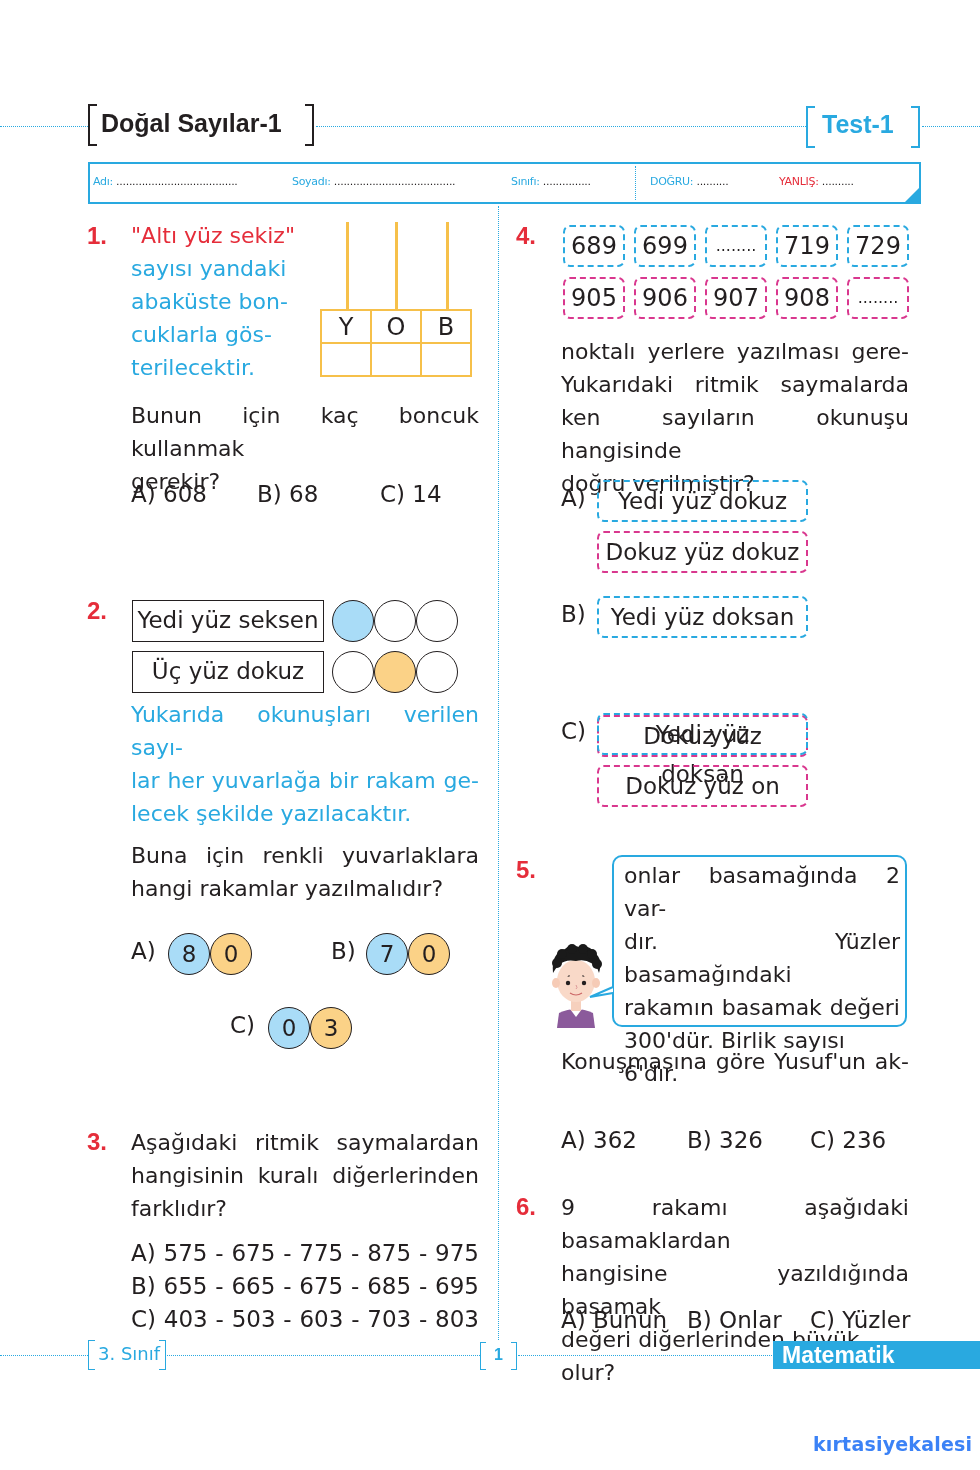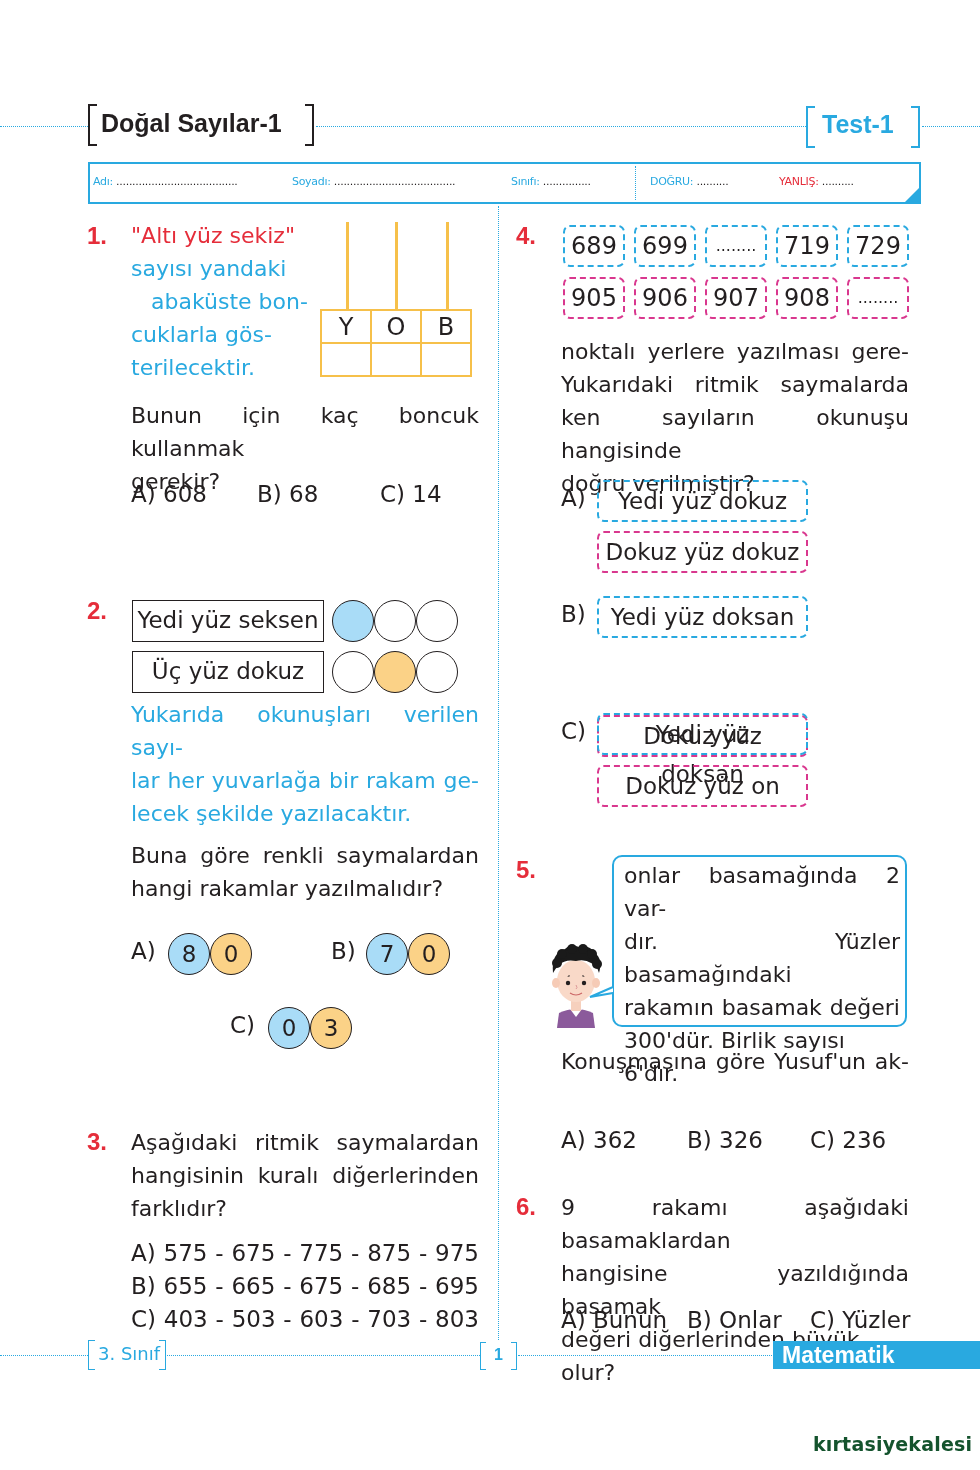--- a/index.html
+++ b/index.html
@@ -50,21 +50,21 @@
 
   
   .bubble { position: absolute; left: 612px; top: 855px; width: 295px; height: 172px; border: 2px solid #29a9e0; border-radius: 10px; }
   .bubble-text { position: absolute; left: 624px; top: 859px; width: 276px; font-size: 22px; line-height: 33px; }
 
   
   .footer-sinif { position: absolute; font-size: 18px; color: #29a9e0; }
   .footer-page { position: absolute; font-family: "Liberation Sans", sans-serif; font-weight: bold; font-size: 16px; color: #29a9e0; }
   .subject-band { position: absolute; left: 773px; top: 1341px; width: 207px; height: 28px; background: #29a9e0; }
   .subject { position: absolute; left: 782px; top: 1341px; font-family: "Liberation Sans", sans-serif; font-weight: bold; font-size: 23px; color: #fff; line-height: 28px; }
-  .watermark { position: absolute; left: 813px; top: 1433px; font-family: "DejaVu Sans", sans-serif; font-weight: bold; font-size: 19px; color: #14532d; letter-spacing: 0.2px; }
+  .watermark { position: absolute; left: 813px; top: 1433px; font-family: "DejaVu Sans", sans-serif; font-weight: bold; font-size: 19px; color: #3b82f6; letter-spacing: 0.2px; }
 </style>
 </head>
 <body>
 
 <div class="dotline" style="left:0;top:126px;width:88px;"></div>
 <div class="dotline" style="left:316px;top:126px;width:490px;"></div>
 <div class="dotline" style="left:922px;top:126px;width:58px;"></div>
 
 <div class="br-l" style="left:88px;top:104px;height:42px;color:#231f20;"></div>
 <div class="page-title abs" style="left:101px;top:109px;">Doğal Sayılar-1</div>
@@ -97,21 +97,21 @@
 <div class="nb-text" style="left:779px;top:175px;">
   <span class="nb-red">YANLIŞ:</span>
   <span class="nb-dots">..........</span>
 </div>
 
 <div class="vdot" style="left:498px;top:206px;height:1134px;"></div>
 
 <div class="qnum" style="left:87px;top:222px;">1.</div>
 <div class="txt red" style="left:131px;top:219px;">"Altı yüz sekiz"</div>
 <div class="txt blue" style="left:131px;top:252px;">sayısı yandaki</div>
-<div class="txt blue" style="left:131px;top:285px;margin-left:20px;">abaküste bon-</div>
+<div class="txt blue" style="left:131px;top:285px;">abaküste bon-</div>
 <div class="txt blue" style="left:131px;top:318px;">cuklarla gös-</div>
 <div class="txt blue" style="left:131px;top:351px;">terilecektir.</div>
 
 <div class="ab-rod" style="left:346px;top:222px;height:88px;"></div>
 <div class="ab-rod" style="left:395px;top:222px;height:88px;"></div>
 <div class="ab-rod" style="left:446px;top:222px;height:88px;"></div>
 <table class="ab-table" style="left:320px;top:309px;">
   <tbody>
       <tr>
     <td>Y</td>
@@ -144,21 +144,21 @@
 <div class="circle" style="left:332px;top:651px;"></div>
 <div class="circle c-orange" style="left:374px;top:651px;"></div>
 <div class="circle" style="left:416px;top:651px;"></div>
 
 <div class="txt blue" style="left:131px;top:698px;width:348px;">
   <div class="just">Yukarıda okunuşları verilen sayı-</div>
   <div class="just">lar her yuvarlağa bir rakam ge-</div>
   <div>lecek şekilde yazılacaktır.</div>
 </div>
 <div class="txt" style="left:131px;top:839px;width:348px;">
-  <div class="just">Buna göre renkli saymalardan</div>
+  <div class="just">Buna için renkli yuvarlaklara</div>
   <div>hangi rakamlar yazılmalıdır?</div>
 </div>
 
 <div>
   <div class="opt" style="left:131px;top:938px;">A)</div>
   <div class="digit-c c-blue" style="left:168px;top:933px;">8</div>
   <div class="digit-c c-orange" style="left:210px;top:933px;">0</div>
 </div>
 <div>
   <div class="opt" style="left:331px;top:938px;">B)</div>

